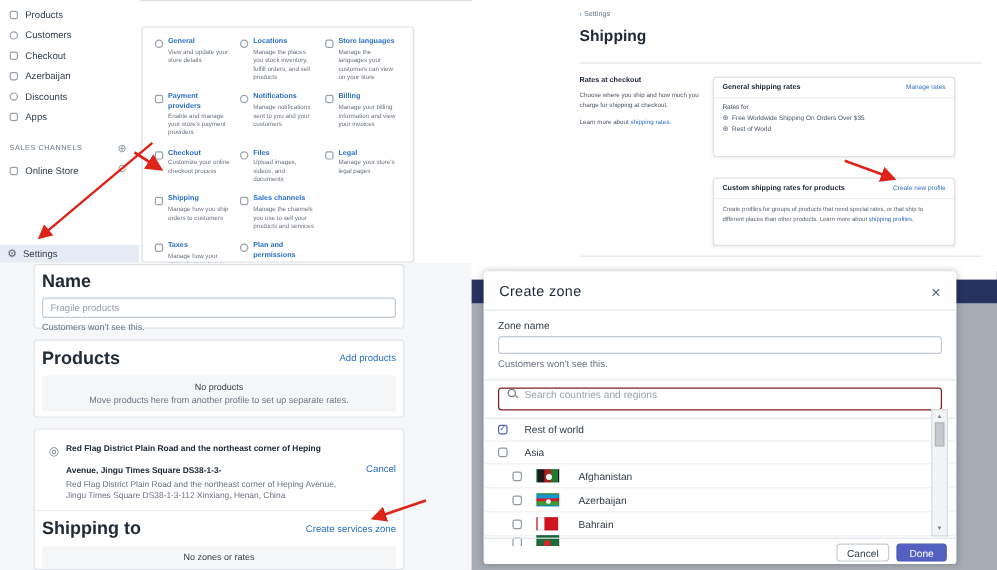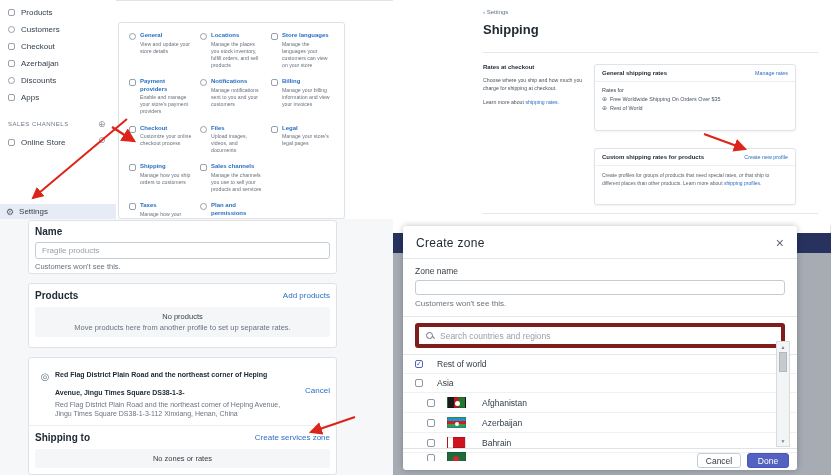--- a/index.html
+++ b/index.html
@@ -47,21 +47,21 @@
   .cardA .bd{padding:5px 7px;font-size:5.4px;color:#3b4550;}
   .rate-row{display:flex;align-items:center;margin-top:3px;font-size:5.4px;color:#49545f;}
   .globe{font-size:6px;color:#637381;margin-right:3px;line-height:6px;}
   .cardB{left:201px;top:148px;width:202px;height:57px;}
   .cardB .bd{padding:5px 7px;font-size:5px;color:#5a646e;line-height:1.6;}
 
   
   .profile{left:0;top:219px;width:393px;height:256px;background:#f6f7f9;overflow:hidden;}
   .pcard{position:absolute;left:28px;width:309px;background:#fff;border:1px solid #dfe3e8;border-radius:3px;box-sizing:border-box;}
   .p-name{top:1px;height:54px;padding:5px 6px;}
-  .p-h{font-size:10px;font-weight:bold;color:#212b36;}
+  .p-h{font-size:15px;font-weight:bold;color:#212b36;}
   .txt-input{display:block;width:100%;box-sizing:border-box;height:17px;margin-top:5px;border:1px solid #c4cdd5;border-radius:3px;
     font-family:inherit;font-size:8px;color:#212b36;padding:0 6px;outline:none;background:#fff;}
   .txt-input::placeholder{color:#98a1ab;}
   .p-helper{font-size:7.5px;color:#637381;margin-top:3px;}
   .p-products{top:64px;height:65px;padding:6px;}
   .p-row{display:flex;justify-content:space-between;align-items:center;}
   .p-link{font-size:8px;color:#2a6fc4;cursor:pointer;}
   .empty{margin-top:6px;background:#f5f6f7;border-radius:2px;text-align:center;padding:5px 4px;}
   .empty .e1{font-size:7.5px;color:#374049;}
   .empty .e2{font-size:7.5px;color:#6b7480;margin-top:2px;}
@@ -85,21 +85,21 @@
     box-shadow:0 0 6px rgba(0,0,0,.25);}
   .m-head{display:flex;justify-content:space-between;align-items:center;padding:10px 13px 8px 13px;border-bottom:1px solid #e4e7ea;}
   .m-title{font-size:12px;color:#212b36;letter-spacing:.3px;}
   .m-close{font-size:14px;color:#5f6a76;line-height:12px;cursor:pointer;}
   .m-sec1{padding:7px 12px 8px 12px;border-bottom:1px solid #e4e7ea;}
   .m-label{font-size:8.5px;color:#374049;}
   .m-input{display:block;width:100%;box-sizing:border-box;height:15px;margin-top:4px;border:1px solid #c4cdd5;border-radius:3px;
     font-family:inherit;font-size:8px;padding:0 6px;outline:none;}
   .m-helper{font-size:8px;color:#6b7480;margin-top:4px;}
   .m-search{padding:6px 12px;border-bottom:1px solid #e4e7ea;}
-  .search-box{display:flex;align-items:center;height:17px;border:4px solid #7f1d1d;border-radius:3px;padding:0 7px;}
+  .search-box{display:flex;align-items:flex-start;height:17px;border:1px solid #7f1d1d;border-radius:3px;padding:0 7px;}
   .mag{position:relative;width:8px;height:8px;flex:0 0 auto;}
   .mag::before{content:"";position:absolute;left:0;top:0;width:5px;height:5px;border:1.2px solid #6b7480;border-radius:50%;}
   .mag::after{content:"";position:absolute;left:5.5px;top:5.5px;width:3px;height:1.2px;background:#6b7480;transform:rotate(45deg);}
   .search-ph{font-size:8.5px;color:#98a1ab;margin-left:6px;}
   .m-list{position:relative;height:106px;overflow:hidden;}
   .m-row{display:flex;align-items:center;height:19px;border-bottom:1px solid #f0f1f3;box-sizing:border-box;padding-left:12px;cursor:pointer;}
   .m-row.country{height:20px;padding-left:24px;}
   .m-row.cut{height:9px;border-bottom:none;}
   .cbx{width:8px;height:8px;border:1px solid #8d97a3;border-radius:2px;box-sizing:border-box;flex:0 0 auto;
     font-size:7px;line-height:6px;text-align:center;color:#5461c0;background:#fff;}

